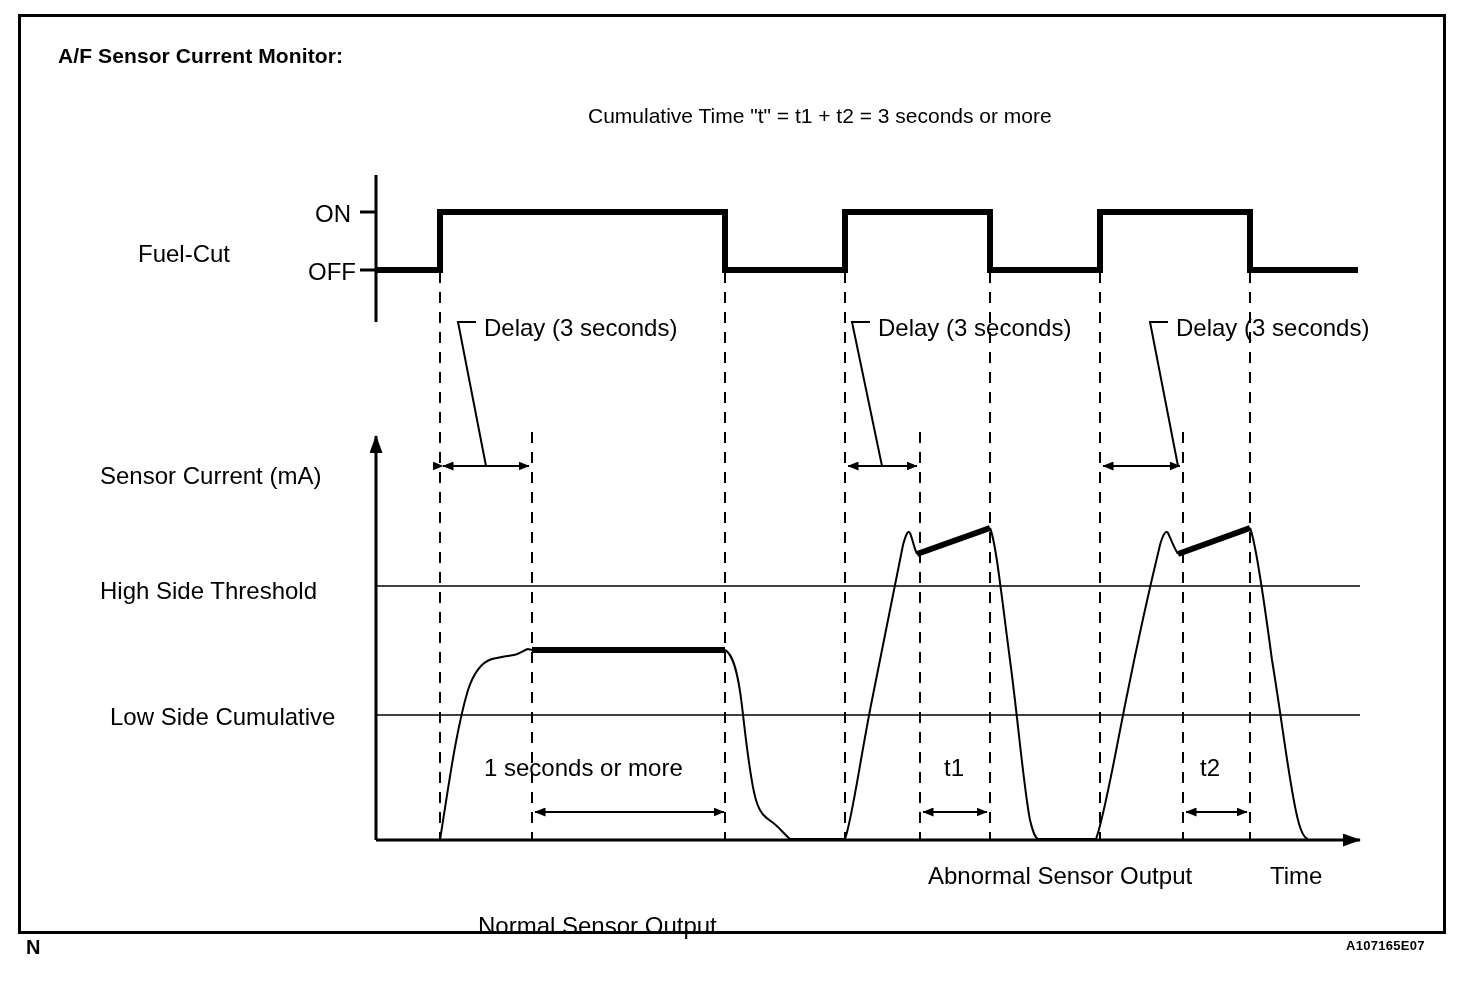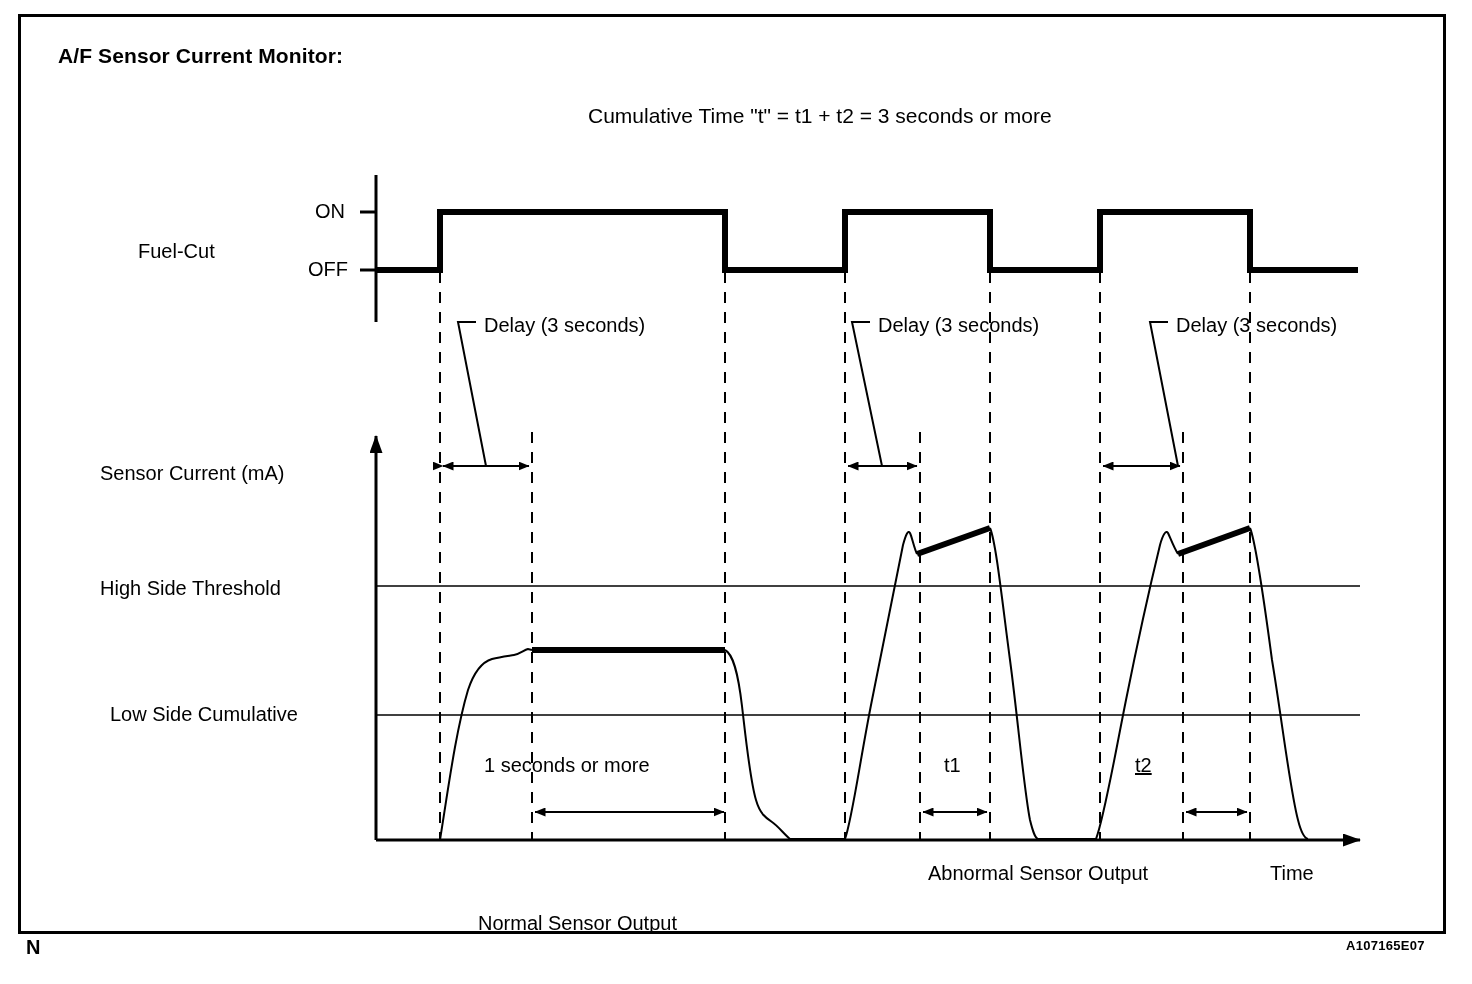--- a/index.html
+++ b/index.html
@@ -1,33 +1,33 @@
 <!DOCTYPE html>
 <html><head>
 <meta charset="utf-8">
 <style>
   html,body{margin:0;padding:0;background:#ffffff;}
   body{width:1472px;height:984px;font-family:"Liberation Sans",sans-serif;color:#000;overflow:hidden;}
   #root{position:relative;width:1472px;height:828px;}
   .frame{position:absolute;left:18px;top:14px;width:1428px;height:920px;border:3px solid #000;box-sizing:border-box;background:#fff;}
   .title{position:absolute;left:58px;top:44px;font-size:21px;font-weight:bold;letter-spacing:0.1px;}
   .subtitle{position:absolute;left:588px;top:104px;font-size:21px;}
-  .lbl{position:absolute;font-size:20px;white-space:nowrap;text-align:right;}
+  .lbl{position:absolute;font-size:24px;white-space:nowrap;text-align:right;}
   .lbl-fuelcut{left:138px;top:240px;}
   .lbl-on{left:315px;top:200px;}
   .lbl-off{left:308px;top:258px;}
   .lbl-sensor{left:100px;top:462px;}
   .lbl-high{left:100px;top:577px;}
   .lbl-low{left:110px;top:703px;}
   .lbl-delay1{left:484px;top:314px;}
   .lbl-delay2{left:878px;top:314px;}
   .lbl-delay3{left:1176px;top:314px;}
   .lbl-3sec{left:484px;top:754px;}
   .lbl-t1{left:944px;top:754px;}
-  .lbl-t2{left:1135px;top:754px;text-decoration:underline;}
+  .lbl-t2{left:1200px;top:754px;}
   .lbl-normal{left:478px;top:912px;}
   .lbl-abnormal{left:928px;top:862px;}
   .lbl-time{left:1270px;top:862px;}
   .corner-n{position:absolute;left:26px;top:936px;font-size:20px;font-weight:bold;}
   .code{position:absolute;left:1346px;top:938px;font-size:13px;font-weight:bold;letter-spacing:0.3px;}
   svg.canvas{position:absolute;left:0;top:0;width:1472px;height:984px;pointer-events:none;}
   .thin{fill:none;stroke:#000;stroke-width:2;}
   .med{fill:none;stroke:#000;stroke-width:3;}
   .thick{fill:none;stroke:#000;stroke-width:6;stroke-linecap:butt;}
   .hair{fill:none;stroke:#000;stroke-width:1.6;}

